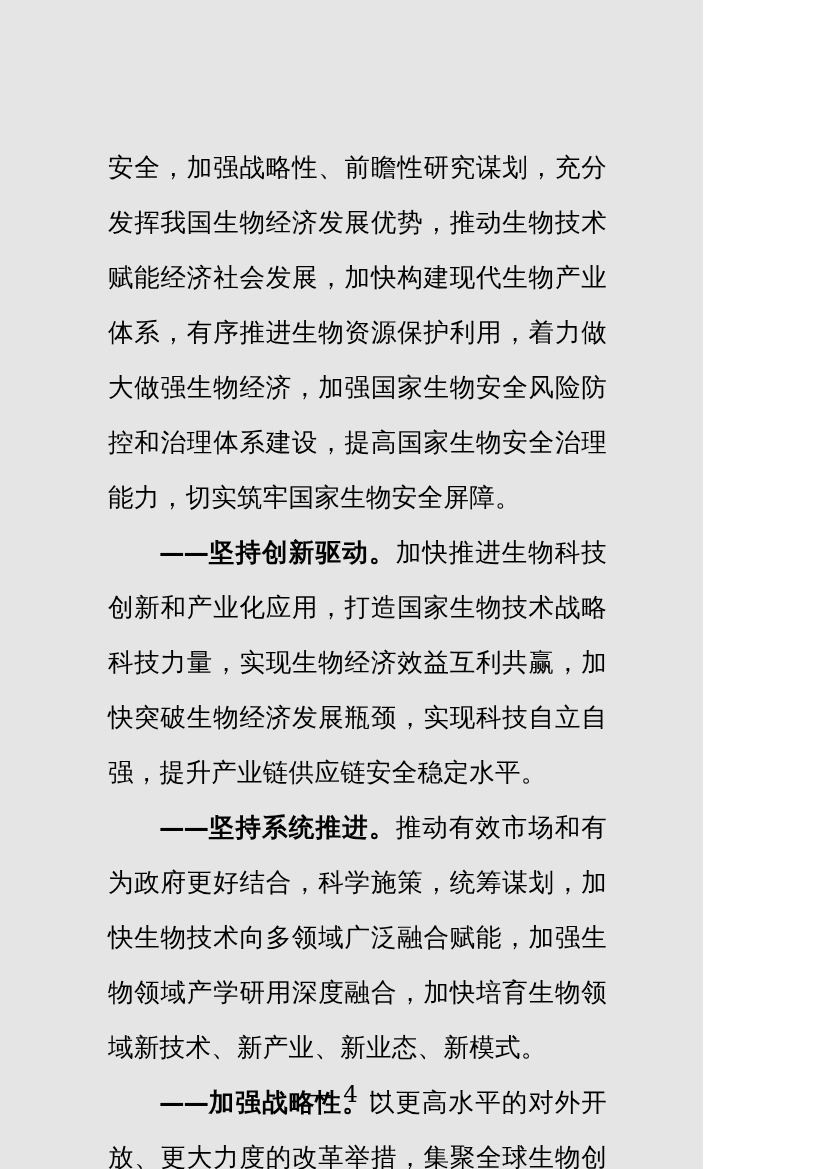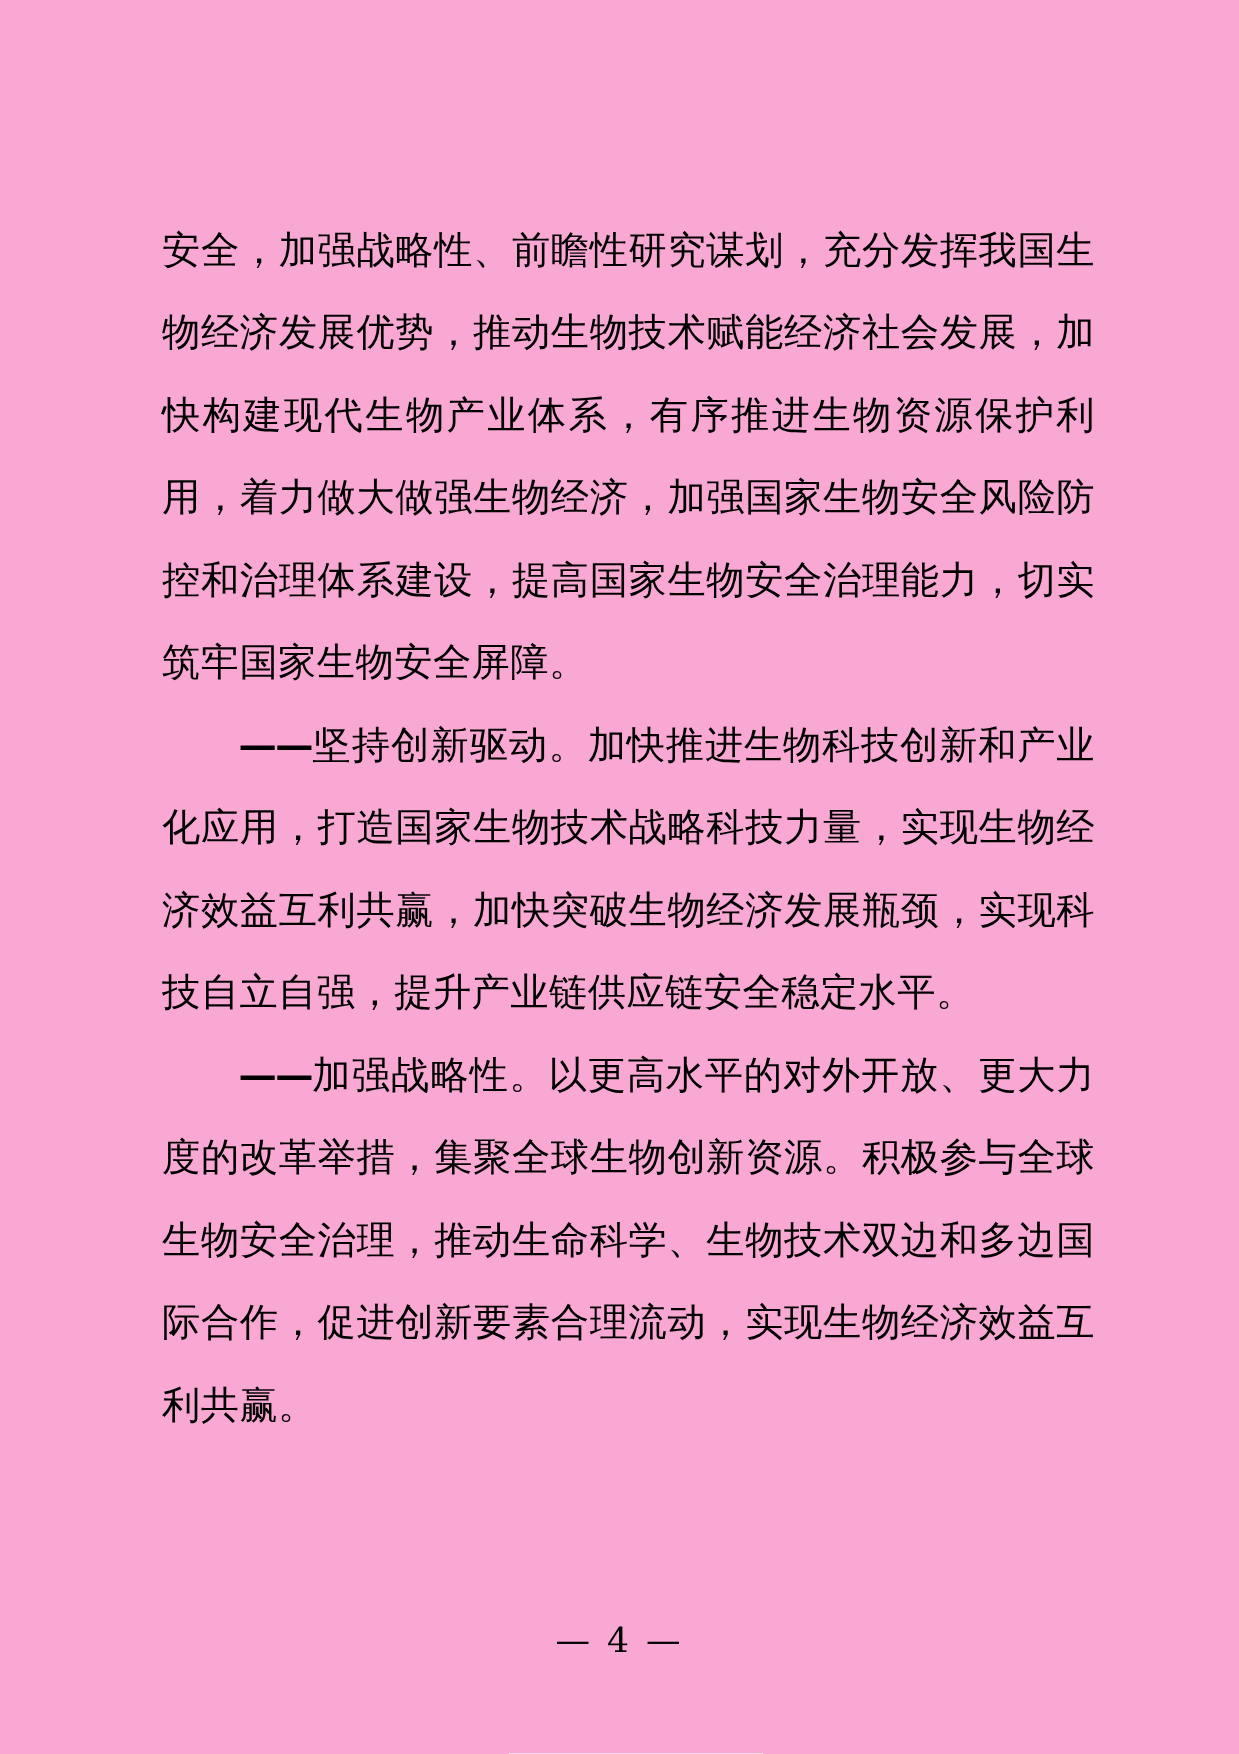--- a/index.html
+++ b/index.html
@@ -9,43 +9,43 @@
   }
   body {
     width: 826px;
     height: 1169px;
     overflow: hidden;
     font-family: "DejaVu Serif", "Liberation Serif", serif;
     color: #000000;
   }
   .page {
     position: relative;
-    width: 826px;
+    width: 703px;
     height: 1169px;
-    background: #f9a8d4;
+    background: #e5e5e5;
     box-sizing: border-box;
     padding: 140px 96px 40px 108px;
   }
   .body-text {
     font-size: 25.5px;
     line-height: 55px;
     text-align: justify;
     text-justify: inter-ideograph;
     letter-spacing: 0.3px;
   }
   .para {
     margin: 0;
     text-indent: 0;
   }
   .para-indent {
     margin: 0;
     text-indent: 51px;
   }
   .lead {
-    font-weight: normal;
+    font-weight: bold;
     letter-spacing: 0.5px;
   }
   .dash {
     font-weight: bold;
     letter-spacing: -1px;
   }
   .footer {
     position: absolute;
     left: 0;
     right: 0;
@@ -61,20 +61,21 @@
 
 <div class="page">
 
   <div class="body-text">
 
     <p class="para">安全，加强战略性、前瞻性研究谋划，充分发挥我国生物经济发展优势，推动生物技术赋能经济社会发展，加快构建现代生物产业体系，有序推进生物资源保护利用，着力做大做强生物经济，加强国家生物安全风险防控和治理体系建设，提高国家生物安全治理能力，切实筑牢国家生物安全屏障。</p>
 
 
     <p class="para-indent"><span class="dash">——</span><span class="lead">坚持创新驱动。</span><span>加快推进生物科技创新和产业化应用，打造国家生物技术战略科技力量，实现生物经济效益互利共赢，加快突破生物经济发展瓶颈，实现科技自立自强，提升产业链供应链安全稳定水平。</span></p>
 
+    <p class="para-indent"><span class="dash">——</span><span class="lead">坚持系统推进。</span><span>推动有效市场和有为政府更好结合，科学施策，统筹谋划，加快生物技术向多领域广泛融合赋能，加强生物领域产学研用深度融合，加快培育生物领域新技术、新产业、新业态、新模式。</span></p>
 
     <p class="para-indent"><span class="dash">——</span><span class="lead">加强战略性。</span><span>以更高水平的对外开放、更大力度的改革举措，集聚全球生物创新资源。积极参与全球生物安全治理，推动生命科学、生物技术双边和多边国际合作，促进创新要素合理流动，实现生物经济效益互利共赢。</span></p>
 
   </div>
 
   <div class="footer">— 4 —</div>
 
 </div>
 
 </body></html>

